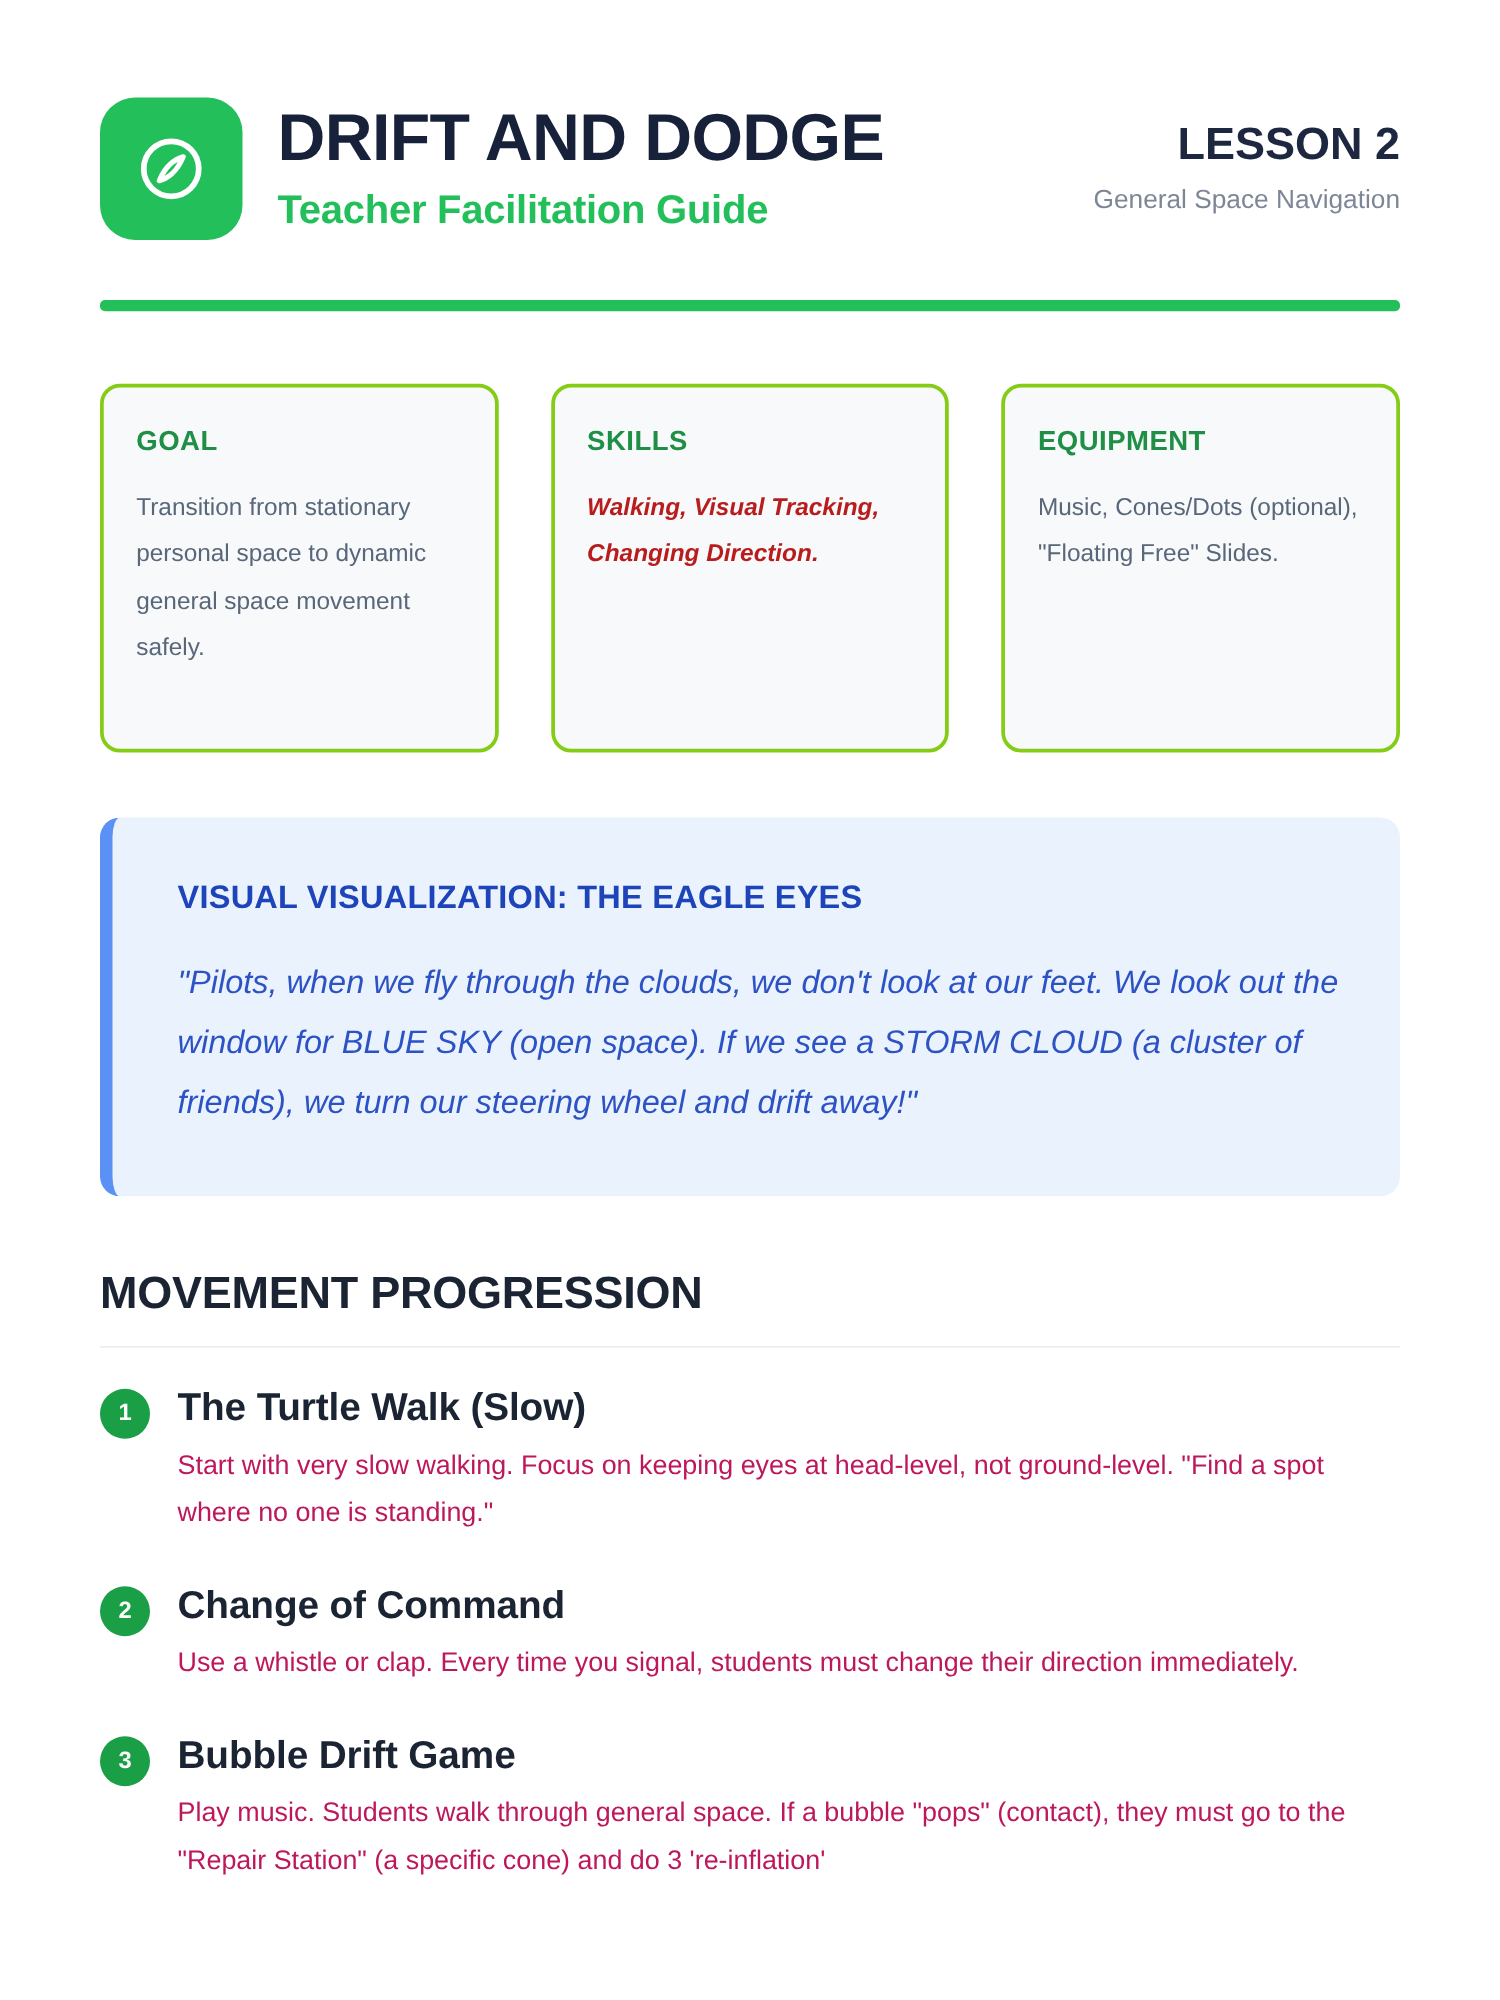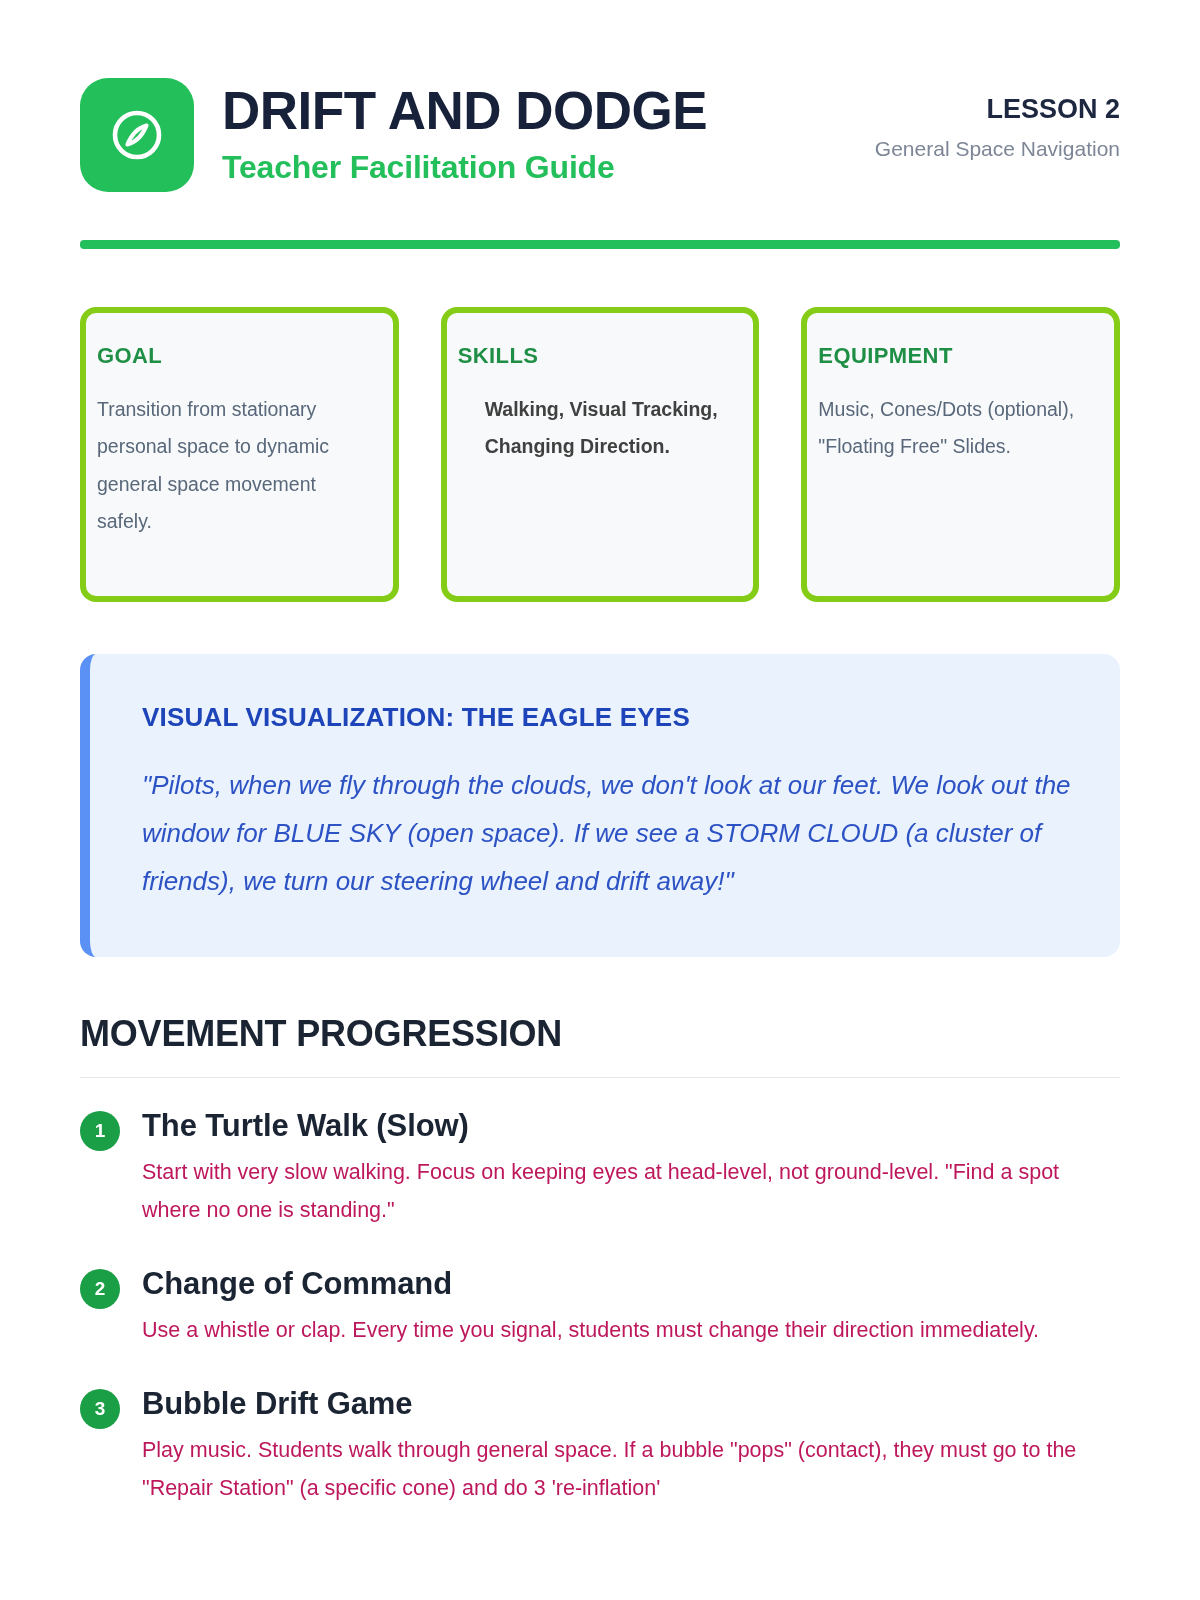--- a/index.html
+++ b/index.html
@@ -60,21 +60,21 @@
     color: #22bf5b;
     letter-spacing: -0.2px;
   }
 
   .lesson-block {
     text-align: right;
     padding-top: 16px;
     flex: 0 0 auto;
   }
   .lesson-label {
-    font-size: 27px;
+    font-size: 36px;
     font-weight: 700;
     color: #1d2740;
     letter-spacing: 0px;
   }
   .lesson-topic {
     margin-top: 12px;
     font-size: 21px;
     color: #7d8696;
     font-weight: 400;
   }
@@ -88,42 +88,42 @@
 
   
   .cards {
     margin-top: 58px;
     display: flex;
     gap: 42px;
   }
   .card {
     flex: 1 1 0;
     background: #f7f9fa;
-    border: 6px solid #84cc16;
+    border: 3px solid #84cc16;
     border-radius: 16px;
-    padding: 30px 26px 28px 11px;
+    padding: 30px 26px 28px 26px;
     min-height: 295px;
   }
   .card-title {
     font-size: 22px;
     font-weight: 700;
     color: #1f8f45;
     letter-spacing: 0.4px;
     text-transform: uppercase;
   }
   .card-body {
     margin-top: 22px;
     font-size: 19.5px;
     line-height: 1.92;
     color: #58677a;
   }
   .card-body.emphasis {
-    font-weight: 700;
-    color: #404040;
-    margin-left: 27px;
+    font-style: italic;
+    font-weight: 700;
+    color: #b91c1c;
   }
 
   
   .callout {
     margin-top: 52px;
     background: #eaf2fe;
     border-left: 10px solid #5b90f5;
     border-radius: 16px;
     padding: 48px 24px 52px 52px;
   }

